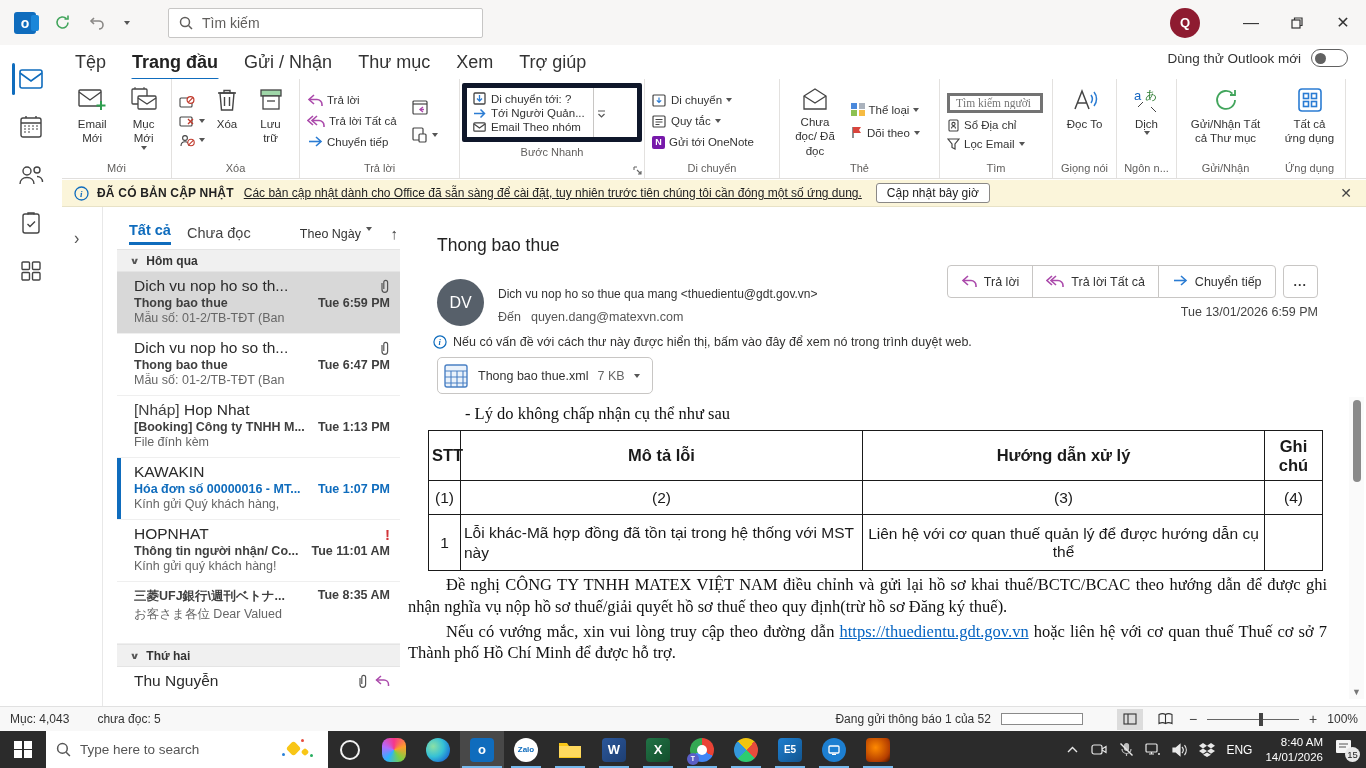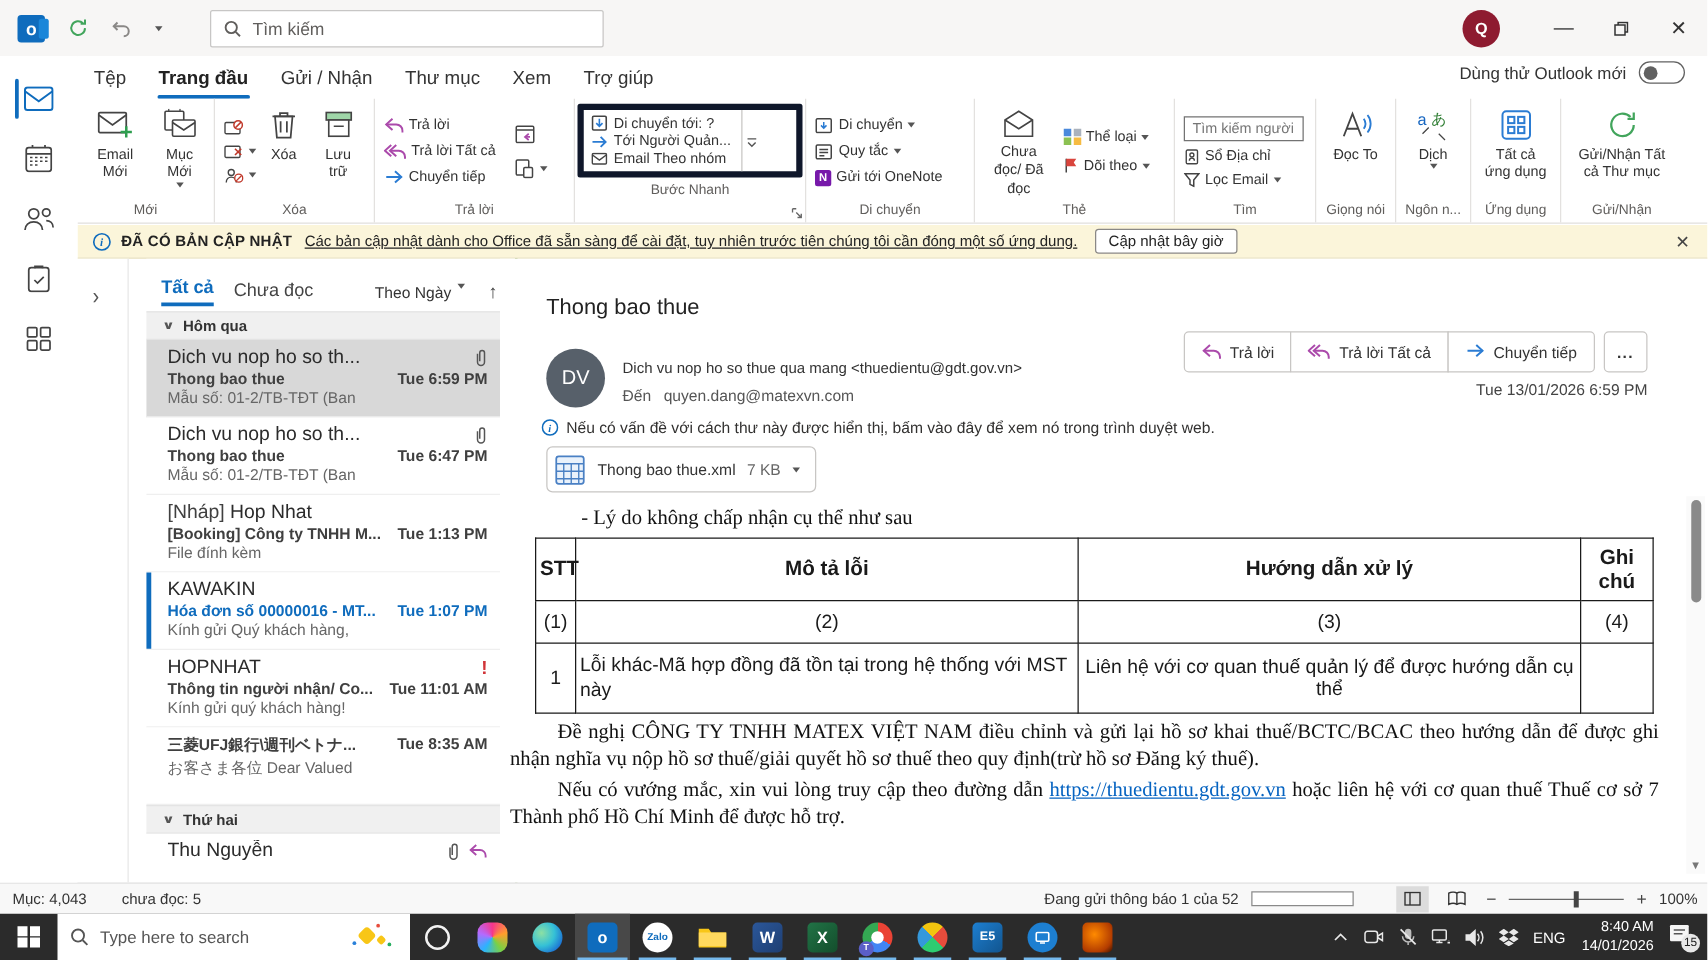--- a/index.html
+++ b/index.html
@@ -15,42 +15,42 @@
   .tb-ic { margin-left:18px; }
   .searchbox { margin-left:38px; width:315px; height:30px; background:#fff; border:1px solid #c7c6c5; border-radius:2px; display:flex; align-items:center; padding:0 10px; gap:9px; }
   .searchbox input { border:none; outline:none; font-size:14px; width:250px; background:transparent; font-family:inherit; color:#333; }
   .searchbox input::placeholder { color:#605e5c; }
   .tb-right { position:absolute; right:0; top:0; height:45px; display:flex; align-items:center; gap:0; }
   .avatar-q { width:30px; height:30px; border-radius:50%; background:#8e1b30; color:#fff; font-size:13px; font-weight:bold; display:flex; align-items:center; justify-content:center; margin-right:28px; }
   .winbtn { width:46px; height:45px; display:flex; align-items:center; justify-content:center; font-size:16px; color:#333; }
 
   
   .menubar { position:absolute; left:62px; top:45px; width:1304px; height:34px; background:#fff; display:flex; align-items:center; }
-  .mtab { font-size:15px; color:#333; padding:6px 13px; position:relative; }
+  .mtab { font-size:18px; color:#333; padding:6px 13px; position:relative; }
   .mtab.active { font-weight:bold; color:#222; }
   .mtab.active::after { content:""; position:absolute; left:12px; right:12px; bottom:-2px; height:3px; background:#0f6cbd; border-radius:2px; }
   .try-new { position:absolute; right:18px; top:4px; display:flex; align-items:center; gap:10px; font-size:13.5px; color:#333; }
   .toggle { width:37px; height:18px; border:1px solid #616161; border-radius:9px; position:relative; background:#fff; }
   .toggle::after { content:""; position:absolute; left:3px; top:2.5px; width:11px; height:11px; border-radius:50%; background:#616161; }
 
   
   .ribbon { position:absolute; left:62px; top:79px; width:1304px; height:100px; background:#fff; border-bottom:1px solid #e1dfdd; display:flex; }
   .rgroup { border-right:1px solid #e3e1df; display:flex; flex-direction:column; position:relative; flex:0 0 auto; }
   .rgroup-content { flex:1; display:flex; align-items:stretch; padding:3px 4px 0 4px; gap:2px; }
   .rgroup-label { text-align:center; font-size:11px; color:#605e5c; padding:2px 4px 4px; white-space:nowrap; }
   .bigbtn { display:flex; flex-direction:column; align-items:center; justify-content:flex-start; padding:5px 6px 0; font-size:11.5px; line-height:1.25; color:#333; text-align:center; white-space:pre-line; }
   .bigbtn svg { margin-bottom:4px; }
   .smallcol { display:flex; flex-direction:column; justify-content:center; gap:6px; padding:0 3px; }
   .smallbtn { display:flex; align-items:center; gap:4px; font-size:11.5px; color:#333; white-space:nowrap; }
   .qsteps { border:5px solid #0f172a; border-radius:2px; margin:4px 2px 2px; display:flex; }
   .qcol { display:flex; flex-direction:column; justify-content:space-between; padding:4px 8px 4px 6px; gap:2px; }
   .qitem { display:flex; align-items:center; gap:5px; font-size:11.5px; color:#333; white-space:nowrap; }
   .qscroll { border-left:1px solid #c8c6c4; width:16px; display:flex; align-items:center; justify-content:center; }
   .launcher { position:absolute; right:2px; bottom:3px; }
-  .findinput { border:1px solid #737373; background:#fff; font-size:11.5px; color:#605e5c; padding:2px 6px; width:96px; height:20px; font-family:Liberation Sans, sans-serif; }
+  .findinput { border:3px solid #737373; background:#fff; font-size:11.5px; color:#605e5c; padding:2px 6px; width:96px; height:20px; font-family:Liberation Serif, serif; }
 
   
   .notif { position:absolute; left:62px; top:180px; width:1304px; height:27px; background:#fbf5da; border-bottom:1px solid #e8e2c6; display:flex; align-items:center; padding-left:12px; font-size:12px; }
   .notif-title { font-weight:bold; color:#222; margin-left:8px; letter-spacing:.2px; }
   .notif-link { margin-left:10px; color:#222; text-decoration:underline; }
   .notif-btn { margin-left:14px; background:#fff; border:1px solid #8a8886; border-radius:3px; font-size:12px; padding:2px 10px; color:#222; }
   .notif-x { position:absolute; right:14px; font-size:14px; color:#444; }
 
   
   .leftrail { position:absolute; left:0; top:45px; width:62px; height:661px; background:#fff; z-index:5; }
@@ -460,47 +460,47 @@
             <text x="1" y="13" font-size="13" fill="#1565c0" font-family="sans-serif">a</text>
             <text x="12" y="12" font-size="12" fill="#2e7d32" font-family="sans-serif">あ</text>
             <path d="M5 20l5-5M18 20l5 5" stroke="#444" fill="none"></path>
           </svg>
         <span>Dịch</span><span class="caret"></span>
       </div>
     </div>
     <div class="rgroup-label">Ngôn n...</div>
   </div>
 
+  <div class="rgroup" style="width:97px;border-right:none">
+    <div class="rgroup-content" style="justify-content:center">
+      <div class="bigbtn">
+        <svg width="28" height="26" viewBox="0 0 28 26" fill="none" stroke="#42a55c" stroke-width="1.8">
+            <path d="M23 13a9 9 0 1 1-2.6-6.4"></path>
+            <path d="M23 3v5h-5"></path>
+          </svg>
+        <span>Gửi/Nhận Tất cả Thư mục</span>
+      </div>
+    </div>
+    <div class="rgroup-label">Gửi/Nhận</div>
+  </div>
+
   <div class="rgroup" style="width:72px">
     <div class="rgroup-content" style="justify-content:center">
       <div class="bigbtn">
         <svg width="26" height="26" viewBox="0 0 26 26" fill="none" stroke="#2b7cd3" stroke-width="1.6">
             <rect x="2" y="2" width="22" height="22" rx="3"></rect>
             <rect x="6.5" y="6.5" width="5" height="5"></rect>
             <rect x="14.5" y="6.5" width="5" height="5"></rect>
             <rect x="6.5" y="14.5" width="5" height="5"></rect>
             <rect x="14.5" y="14.5" width="5" height="5"></rect>
           </svg>
         <span>Tất cả ứng dụng</span>
       </div>
     </div>
     <div class="rgroup-label">Ứng dụng</div>
-  </div>
-
-  <div class="rgroup" style="width:97px;border-right:none">
-    <div class="rgroup-content" style="justify-content:center">
-      <div class="bigbtn">
-        <svg width="28" height="26" viewBox="0 0 28 26" fill="none" stroke="#42a55c" stroke-width="1.8">
-            <path d="M23 13a9 9 0 1 1-2.6-6.4"></path>
-            <path d="M23 3v5h-5"></path>
-          </svg>
-        <span>Gửi/Nhận Tất cả Thư mục</span>
-      </div>
-    </div>
-    <div class="rgroup-label">Gửi/Nhận</div>
   </div>
 </div>
 
 <div class="notif">
   <svg width="15" height="15" viewBox="0 0 15 15">
       <circle cx="7.5" cy="7.5" r="6.5" fill="none" stroke="#0f6cbd" stroke-width="1.3"></circle>
       <text x="6" y="11" font-size="9" fill="#0f6cbd" font-family="serif" font-style="italic" font-weight="bold">i</text>
     </svg>
   <span class="notif-title">ĐÃ CÓ BẢN CẬP NHẬT</span>
   <span class="notif-link">Các bản cập nhật dành cho Office đã sẵn sàng để cài đặt, tuy nhiên trước tiên chúng tôi cần đóng một số ứng dung.</span>

